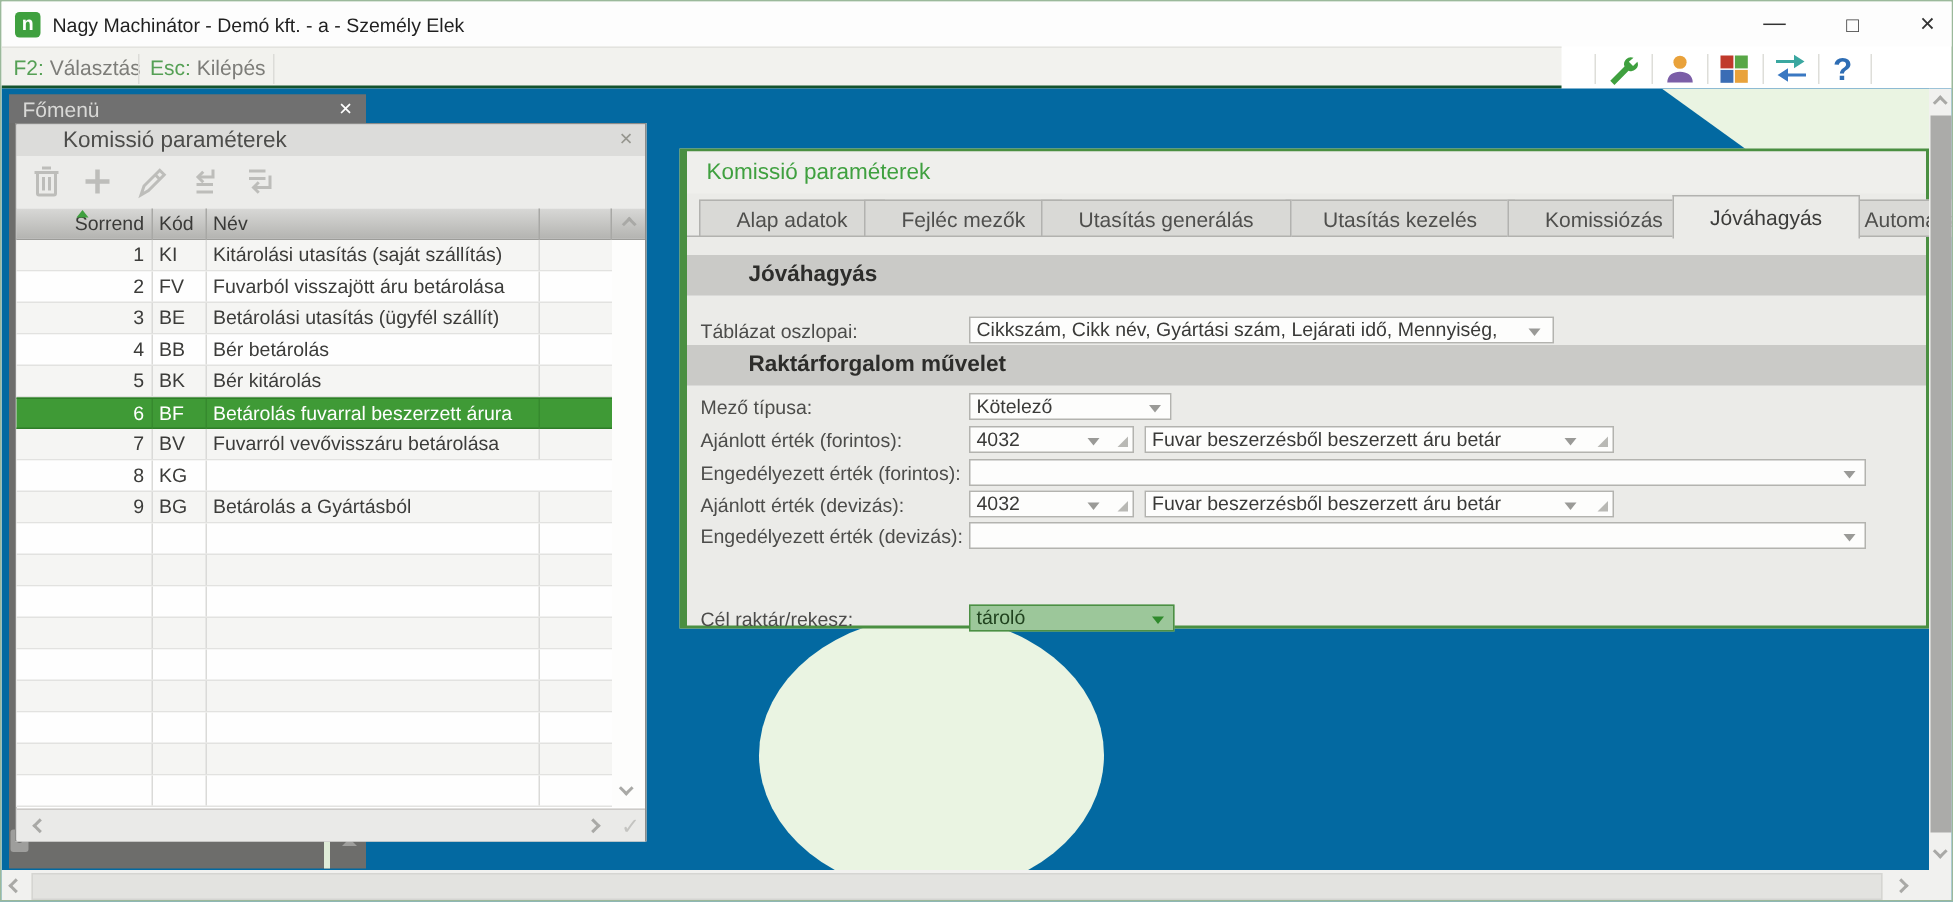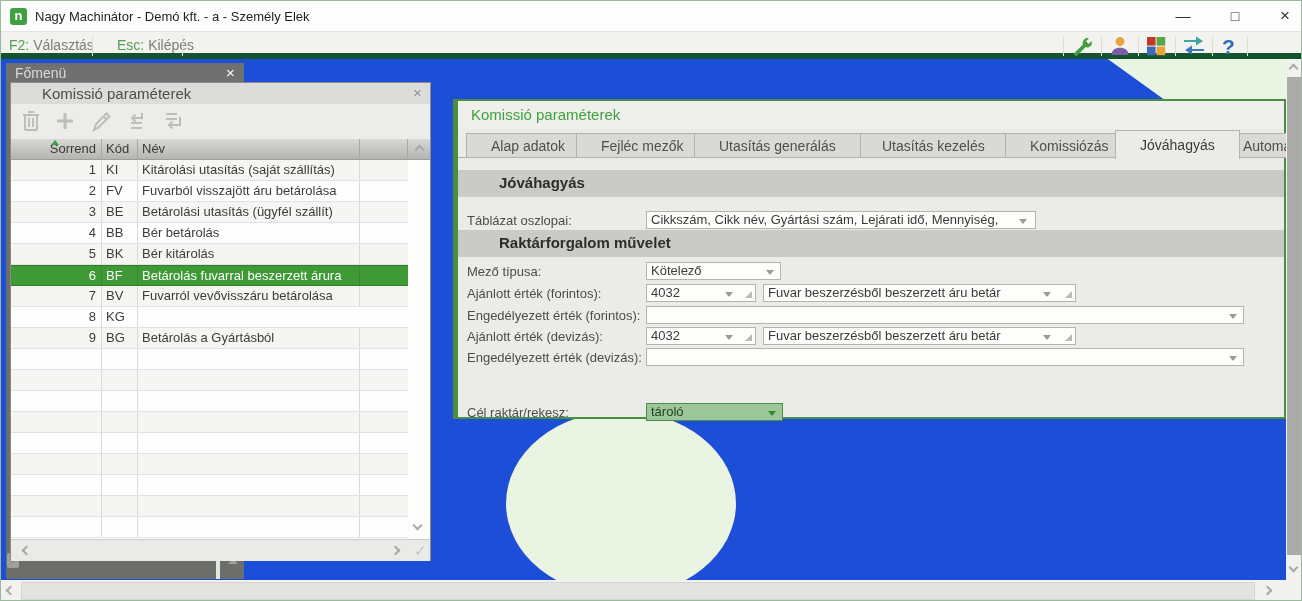--- a/index.html
+++ b/index.html
@@ -16,31 +16,31 @@
   #titlebar { left:0; top:0; width:1302px; height:30px; background:#fdfdfd; }
   #app-icon { left:9px; top:7px; width:17px; height:17px; background:#3fa03f; border-radius:3px;
               color:#fff; font-size:13px; font-weight:bold; text-align:center; line-height:16px; }
   #win-title { left:34px; top:8px; font-size:13px; color:#1f1f1f; }
   .winctl { top:4px; width:44px; height:22px; text-align:center; color:#333; font-size:15px; line-height:22px; cursor:default; }
   #btn-min { left:1160px; }
   #btn-max { left:1212px; font-size:14px; }
   #btn-close { left:1262px; font-size:17px; }
 
   
-  #menubar { left:0; top:30px; width:1302px; height:28px; background:#f2f2ee; border-top:1px solid #e3e3df; border-bottom:6px solid #14532d; }
+  #menubar { left:0; top:30px; width:1040px; height:28px; background:#f2f2ee; border-top:1px solid #e3e3df; border-bottom:2px solid #14532d; }
   .mb-item { top:5px; font-size:14px; }
   .mb-key { color:#55a055; }
   .mb-label { color:#7d7d79; }
   .mb-sep { top:4px; width:1px; height:20px; background:#dcdcd8; }
   .tb-icon { top:2px; width:30px; height:24px; }
   .tb-sep { top:4px; width:1px; height:20px; background:#dedeD9; }
   #help-icon { font-size:21px; font-weight:bold; color:#2e6db4; top:3px; }
 
   
-  #workspace { left:0; top:58px; width:1302px; height:543px; background:#1d4ed8; overflow:hidden; }
+  #workspace { left:0; top:58px; width:1302px; height:543px; background:#0369a1; overflow:hidden; }
   .deco-wedge { left:1030px; top:0; width:256px; height:70px; background:#eaf4e2;
                 clip-path:polygon(30% 0,100% 0,100% 100%,68% 100%); }
   .deco-circle { left:505px; top:352px; width:230px; height:185px; background:#eaf4e2; border-radius:50%; }
 
   
   #fomenu { left:5px; top:4px; width:238px; height:516px; background:#6d6d6b; }
   #fomenu-titlebar { left:0; top:0; width:238px; height:19px; background:#707070; }
   #fomenu-title { left:9px; top:2px; font-size:14px; color:#d9d9d7; }
   #fomenu-close { left:220px; top:1px; font-size:15px; color:#fff; }
   #fomenu-gap { left:210px; top:494px; width:4px; height:22px; background:#dfecd8; }
@@ -129,21 +129,21 @@
   <div id="btn-max" class="abs winctl">□</div>
   <div id="btn-close" class="abs winctl">×</div>
 </div>
 
 <div id="menubar" class="abs">
   <div class="abs mb-item" style="left:8px;">
     <span class="mb-key">F2:</span>
     <span class="mb-label">Választás</span>
   </div>
   <div class="abs mb-sep" style="left:91px;"></div>
-  <div class="abs mb-item" style="left:116px;">
+  <div class="abs mb-item" style="left:99px;">
     <span class="mb-key">Esc:</span>
     <span class="mb-label">Kilépés</span>
   </div>
   <div class="abs mb-sep" style="left:181px;"></div>
 
   <div class="abs tb-sep" style="left:1062px;"></div>
   <div class="abs tb-icon" style="left:1067px;">
     <svg width="26" height="24" viewBox="0 0 24 24">
         <path d="M20 4.5a4.6 4.6 0 0 0-6 5.9L4.5 19.8l2.8 2.8 9.4-9.5a4.6 4.6 0 0 0 5.9-6l-2.9 2.9-2.8-2.8z" fill="#3fa03f"></path>
       </svg>

